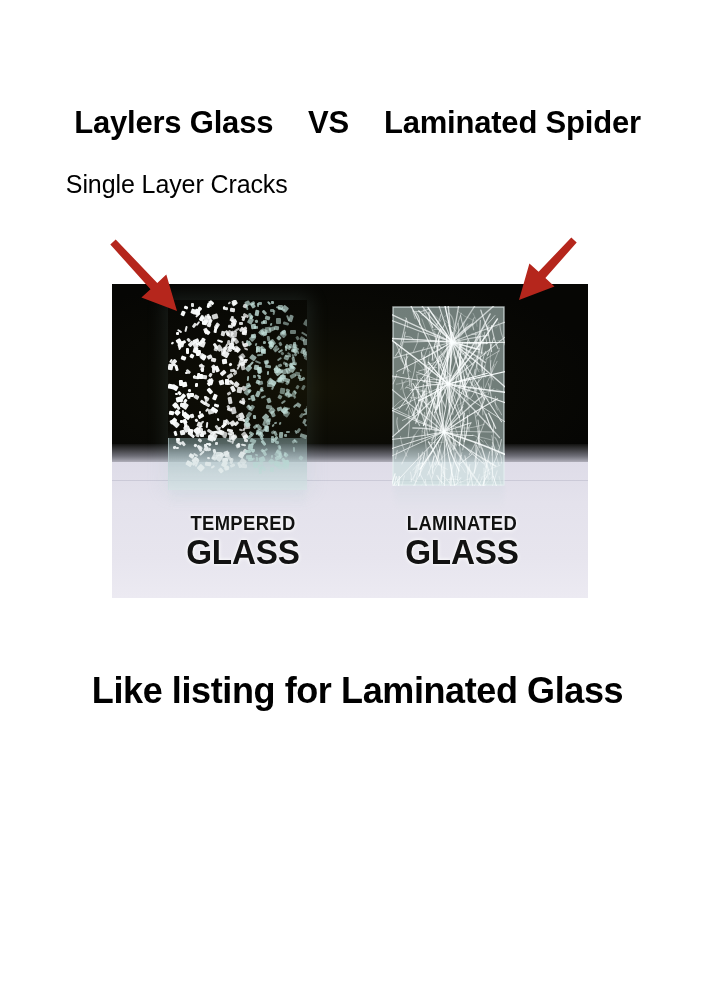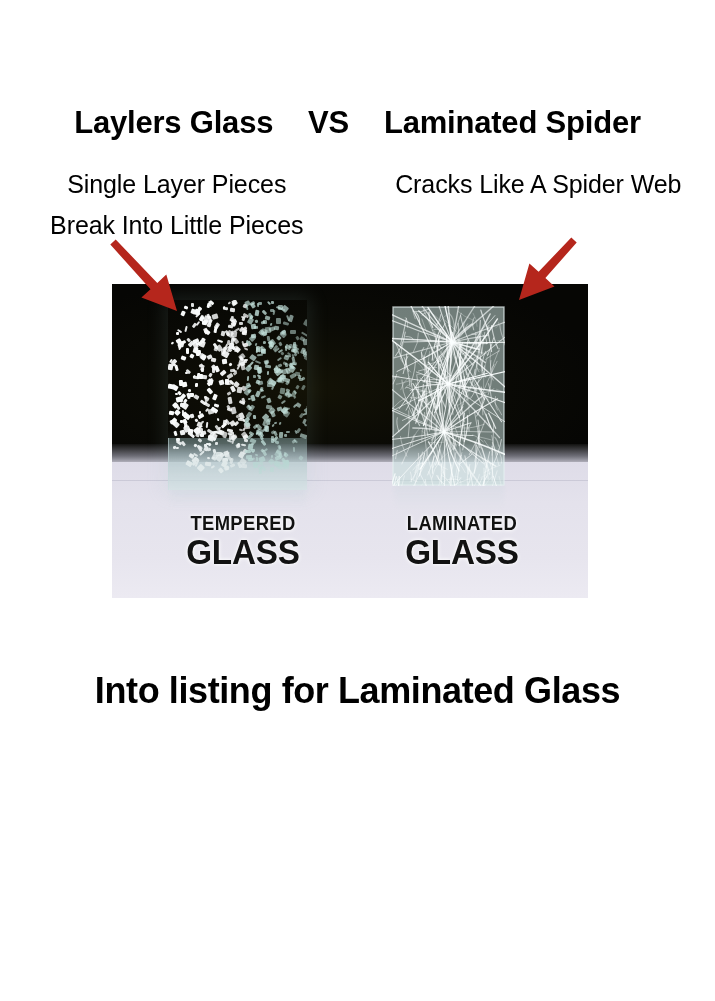--- a/index.html
+++ b/index.html
@@ -216,25 +216,23 @@
 <div class="headline">
   <span class="seg">Laylers Glass</span>
   <span class="gap-sm"></span>
   <span class="seg">VS</span>
   <span class="gap-sm"></span>
   <span class="seg">Laminated Spider</span>
 </div>
 
 <div class="subcaps">
   <div class="subcol left">
-    <div>Single Layer Pieces</div>
-    <div>Break Into Little Pieces</div>
+    <div>Single Layer Cracks</div>
   </div>
   <div class="subcol right">
-    <div>Cracks Like A Spider Web</div>
   </div>
 </div>
 
 <div class="photo">
 
   <div class="photo-dark"></div>
   <div class="photo-darkfade"></div>
   <div class="photo-light"></div>
   <div class="photo-floorline"></div>
 
@@ -1246,13 +1244,13 @@
 
 <svg class="arrow-layer" id="arrow-layer" viewBox="0 0 715 1001">
     <g>
       <polygon points="110.3,244.5 150.5,289.2 141.4,297.6 177.0,311.0 166.3,274.5 157.3,282.9 115.7,239.5" fill="#b5261c"></polygon>
     </g>
     <g>
       <polygon points="571.3,237.5 538.6,271.8 529.4,263.4 519.0,300.0 554.5,286.4 545.4,278.0 576.7,242.5" fill="#b5261c"></polygon>
     </g>
   </svg>
 
-<div class="footer-line">Into listing for Laminated Glass</div>
+<div class="footer-line">Like listing for Laminated Glass</div>
 
 </body></html>

